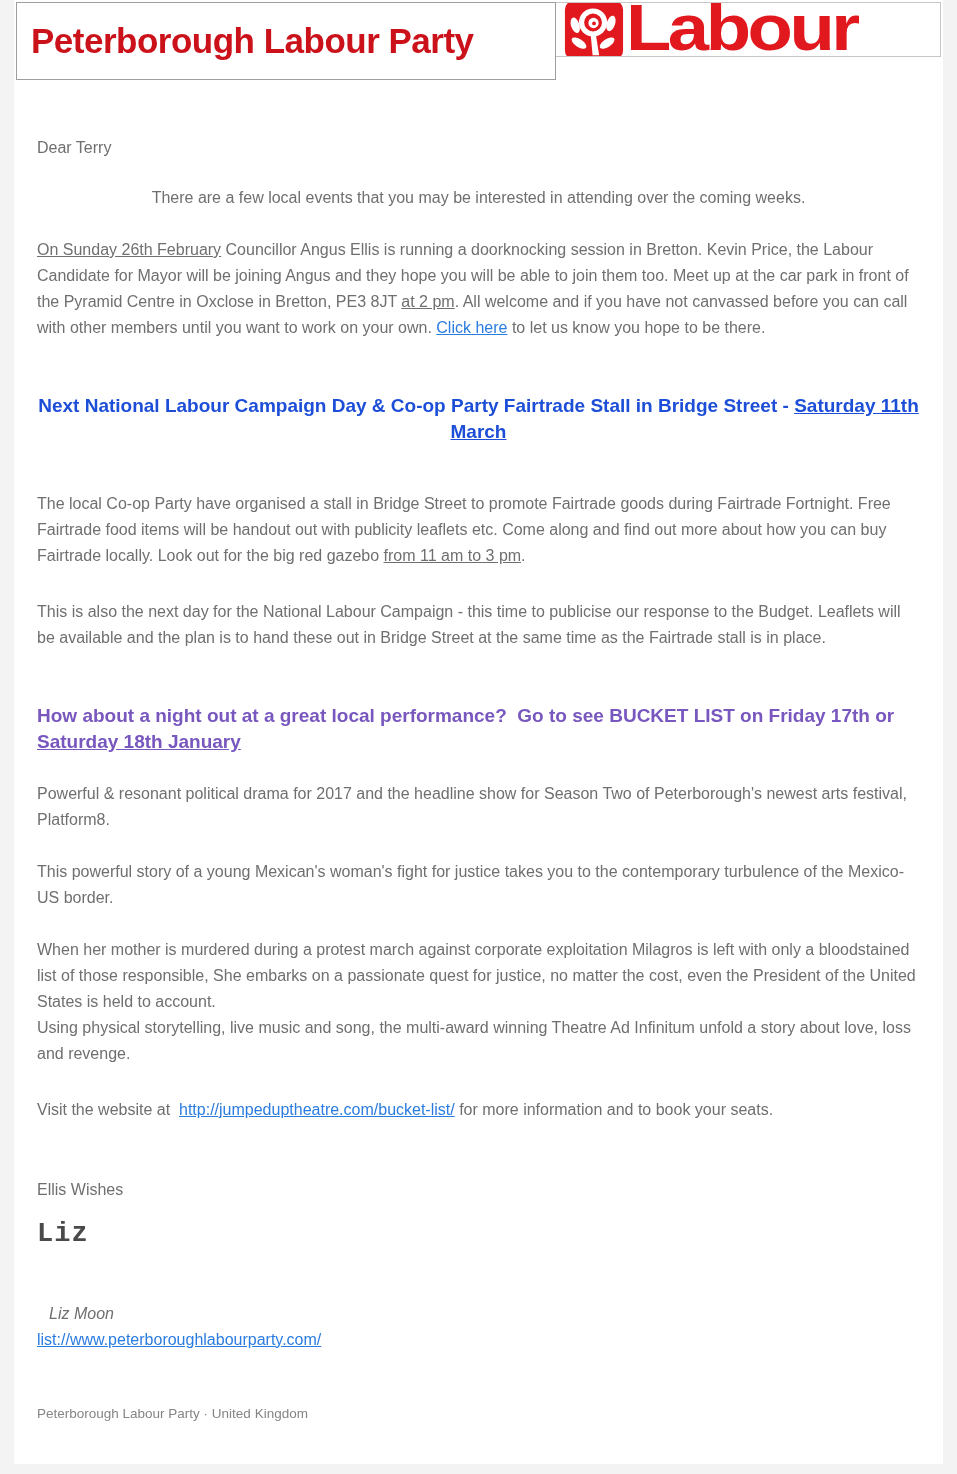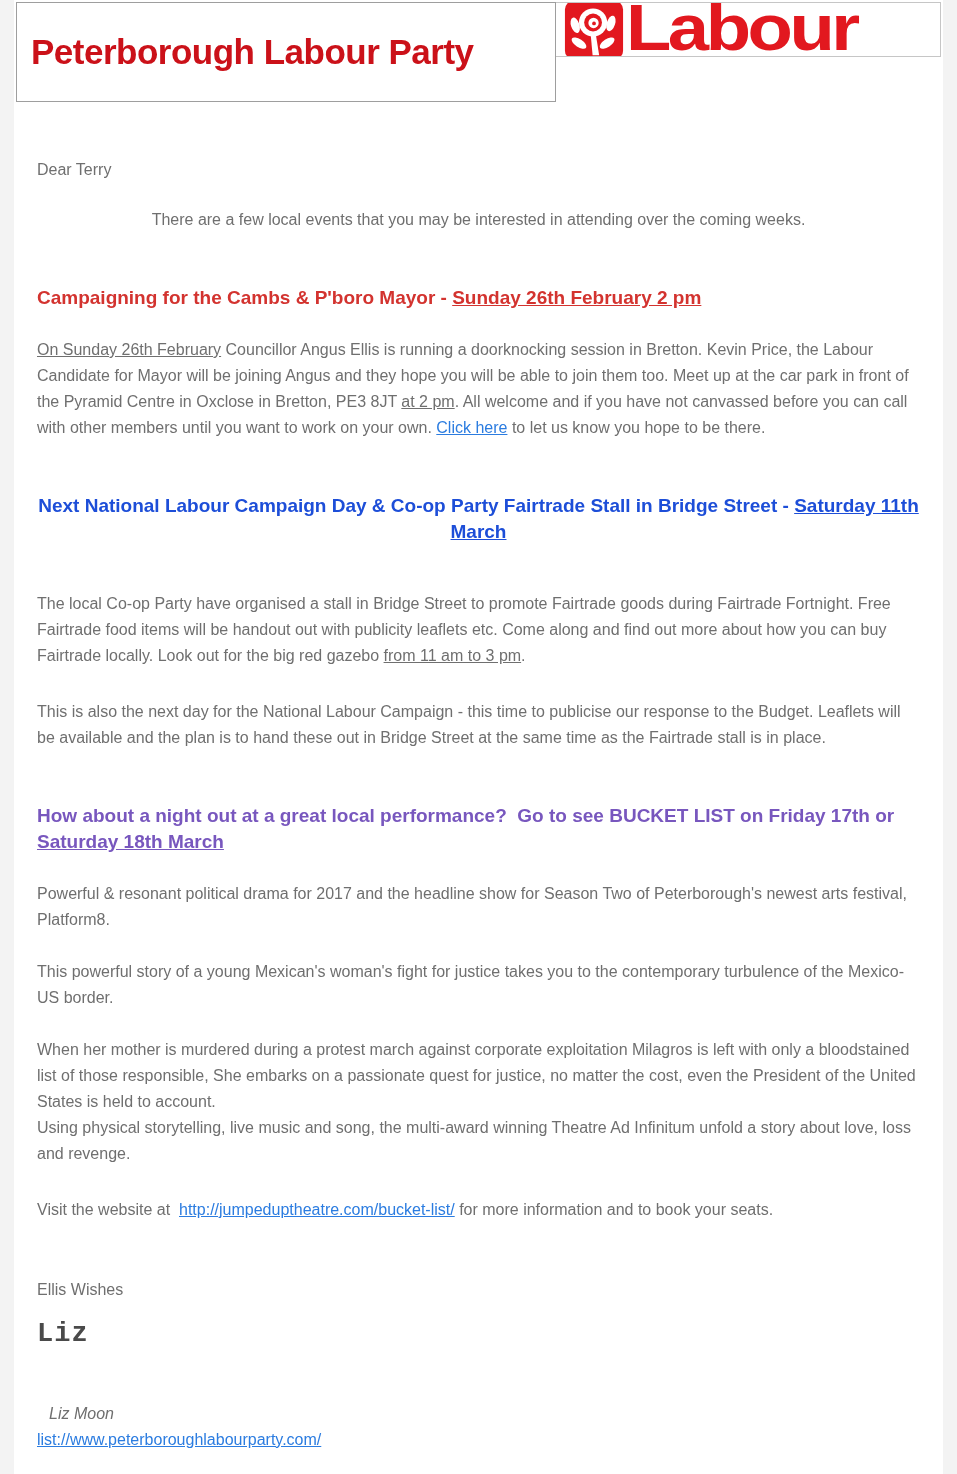--- a/index.html
+++ b/index.html
@@ -9,21 +9,21 @@
     width:957px;height:1474px;
     overflow:hidden;
   }
   .page{
     width:929px;min-height:1464px;margin:0 auto;background:#ffffff;
     box-sizing:border-box;padding:1px 0 30px;
   }
   
   .header{display:flex;margin:1px 0 0 2px;}
   .brand-box{
-    box-sizing:border-box;width:540px;height:100px;
+    box-sizing:border-box;width:540px;height:78px;
     border:1px solid #9e9e9e;background:#fff;
     display:flex;align-items:center;padding-left:14px;
   }
   .brand-title{
     color:#cb1119;font-size:35px;font-weight:bold;letter-spacing:-0.5px;
     white-space:nowrap;
   }
   .logo-box{
     box-sizing:border-box;width:385px;height:55px;
     border:1px solid #c6c6c6;border-left:none;background:#fff;
@@ -81,28 +81,27 @@
       </span>
       <span class="logo-text">Labour</span>
     </div>
   </div>
 
   <main>
 
     <p class="greeting">Dear Terry</p>
     <p class="intro">There are a few local events that you may be interested in attending over the coming weeks.</p>
 
-    <h2 style="color: rgb(211, 51, 47);"><span>Campaigning for the Cambs &amp; P'boro Mayor - </span><span class="u">Sunday 26th February 2 pm</span></h2>
     <p class="para"><span class="u">On Sunday 26th February</span><span> Councillor Angus Ellis is running a doorknocking session in Bretton. Kevin Price, the Labour Candidate for Mayor will be joining Angus and they hope you will be able to join them too. Meet up at the car park in front of the Pyramid Centre in Oxclose in Bretton, PE3 8JT </span><span class="u">at 2 pm</span><span>. All welcome and if you have not canvassed before you can call with other members until you want to work on your own. </span><a class="link" href="#">Click here</a><span> to let us know you hope to be there.</span></p>
 
     <h2 style="color: #1d4ed8; text-align: center;"><span>Next National Labour Campaign Day &amp; Co-op Party Fairtrade Stall in Bridge Street - </span><span class="u">Saturday 11th March</span></h2>
     <p class="para para-gap"><span>The local Co-op Party have organised a stall in Bridge Street to promote Fairtrade goods during Fairtrade Fortnight. Free Fairtrade food items will be handout out with publicity leaflets etc. Come along and find out more about how you can buy Fairtrade locally. Look out for the big red gazebo </span><span class="u">from 11 am to 3 pm</span><span>.</span></p>
     <p class="para para-sm"><span>This is also the next day for the National Labour Campaign - this time to publicise our response to the Budget. Leaflets will be available and the plan is to hand these out in Bridge Street at the same time as the Fairtrade stall is in place.</span></p>
 
-    <h2 style="color: rgb(120, 87, 190);"><span>How about a night out at a great local performance?&nbsp; Go to see BUCKET LIST on Friday 17th or </span><span class="u">Saturday 18th March</span></h2>
+    <h2 style="color: rgb(120, 87, 190);"><span>How about a night out at a great local performance?&nbsp; Go to see BUCKET LIST on Friday 17th or </span><span class="u">Saturday 18th January</span></h2>
     <p class="para"><span>Powerful &amp; resonant political drama for 2017 and the headline show for Season Two of Peterborough's newest arts festival, Platform8.</span></p>
     <p class="para"><span>This powerful story of a young Mexican's woman's fight for justice takes you to the contemporary turbulence of the Mexico-US border.</span></p>
     <p class="para"><span>When her mother is murdered during a protest march against corporate exploitation Milagros is left with only a bloodstained list of those responsible, She embarks on a passionate quest for justice, no matter the cost, even the President of the United States is held to account.</span><br><span>Using physical storytelling, live music and song, the multi-award winning Theatre Ad Infinitum unfold a story about love, loss and revenge.</span></p>
     <p class="para para-sm"><span>Visit the website at &nbsp;</span><a class="link" href="#">http://jumpeduptheatre.com/bucket-list/</a><span> for more information and to book your seats.</span></p>
 
     <p class="closing">Ellis Wishes</p>
     <p class="signature">Liz</p>
     <p class="sender-name">Liz Moon</p>
     <p class="sender-site">
       <a class="link" href="#">list://www.peterboroughlabourparty.com/</a>

